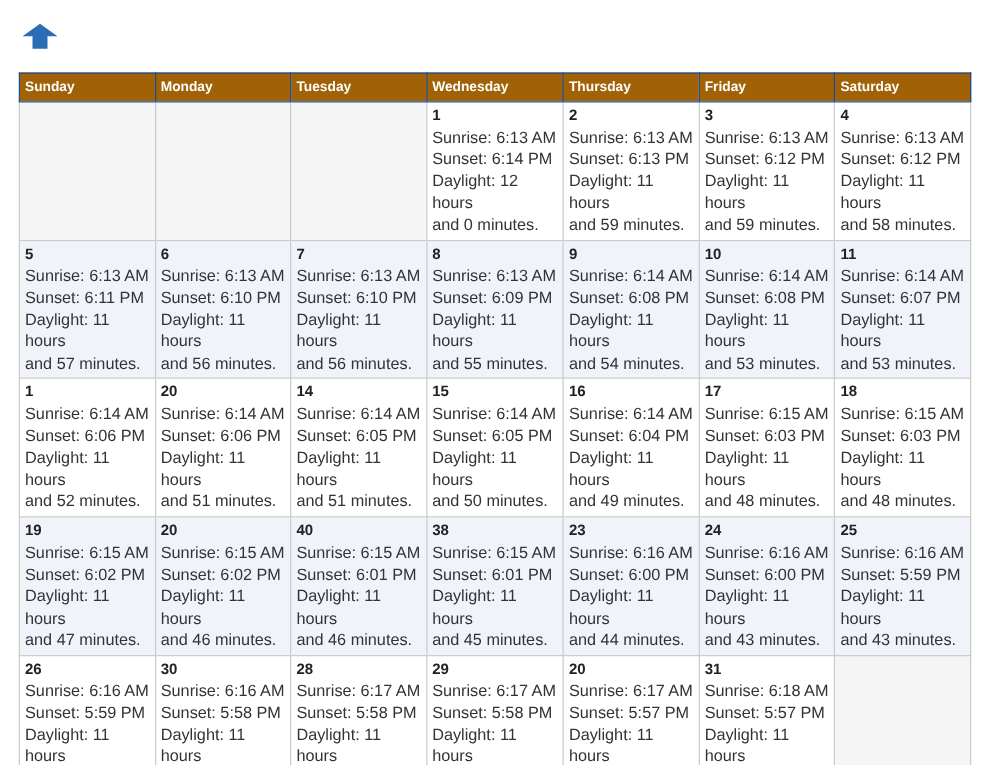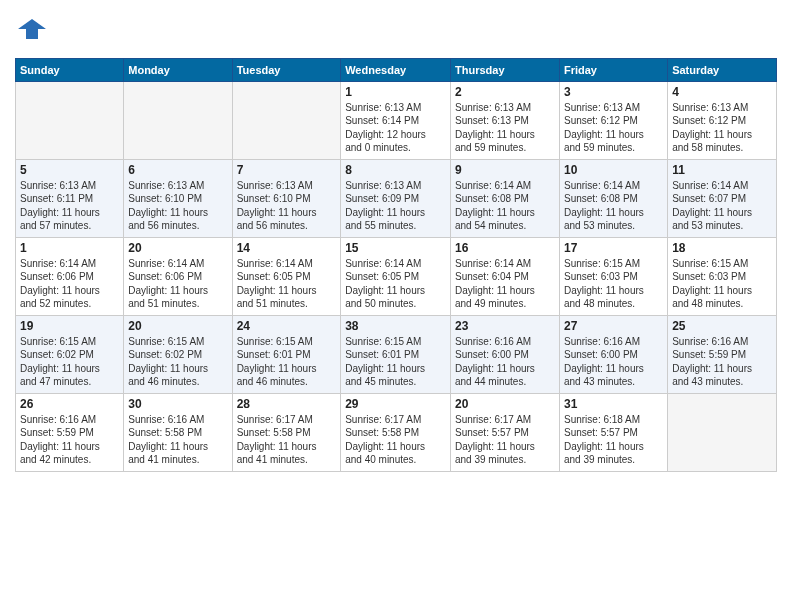--- a/index.html
+++ b/index.html
@@ -48,21 +48,21 @@
     .subtitle {
       font-size: 14px;
       color: #555;
     }
     .calendar {
       width: 100%;
       border-collapse: collapse;
       font-size: 10.5px;
     }
     .calendar th {
-      background: #0369a1;
+      background: #a16207;
       color: #fff;
       padding: 5px 4px;
       text-align: left;
       font-weight: bold;
       font-size: 11px;
       border: 1px solid #1a5090;
     }
     .calendar td {
       border: 1px solid #ccc;
       vertical-align: top;
@@ -74,21 +74,21 @@
     .calendar td.empty {
       background: #f5f5f5;
     }
     .day-num {
       font-weight: bold;
       font-size: 12px;
       margin-bottom: 2px;
       color: #222;
     }
     .day-info {
-      font-size: 10px;
+      font-size: 13px;
       color: #333;
       line-height: 1.35;
     }
     .row-shaded td {
       background: #f0f4fa;
     }
   </style>
 </head>
 <body>
 
@@ -209,33 +209,33 @@
         <tr class="row-shaded">
           <td>
             <div class="day-num">19</div>
             <div class="day-info">Sunrise: 6:15 AM<br>Sunset: 6:02 PM<br>Daylight: 11 hours<br>and 47 minutes.</div>
           </td>
           <td>
             <div class="day-num">20</div>
             <div class="day-info">Sunrise: 6:15 AM<br>Sunset: 6:02 PM<br>Daylight: 11 hours<br>and 46 minutes.</div>
           </td>
           <td>
-            <div class="day-num">24</div>
+            <div class="day-num">40</div>
             <div class="day-info">Sunrise: 6:15 AM<br>Sunset: 6:01 PM<br>Daylight: 11 hours<br>and 46 minutes.</div>
           </td>
           <td>
             <div class="day-num">38</div>
             <div class="day-info">Sunrise: 6:15 AM<br>Sunset: 6:01 PM<br>Daylight: 11 hours<br>and 45 minutes.</div>
           </td>
           <td>
             <div class="day-num">23</div>
             <div class="day-info">Sunrise: 6:16 AM<br>Sunset: 6:00 PM<br>Daylight: 11 hours<br>and 44 minutes.</div>
           </td>
           <td>
-            <div class="day-num">27</div>
+            <div class="day-num">24</div>
             <div class="day-info">Sunrise: 6:16 AM<br>Sunset: 6:00 PM<br>Daylight: 11 hours<br>and 43 minutes.</div>
           </td>
           <td>
             <div class="day-num">25</div>
             <div class="day-info">Sunrise: 6:16 AM<br>Sunset: 5:59 PM<br>Daylight: 11 hours<br>and 43 minutes.</div>
           </td>
         </tr>
         <tr>
           <td>
             <div class="day-num">26</div>

